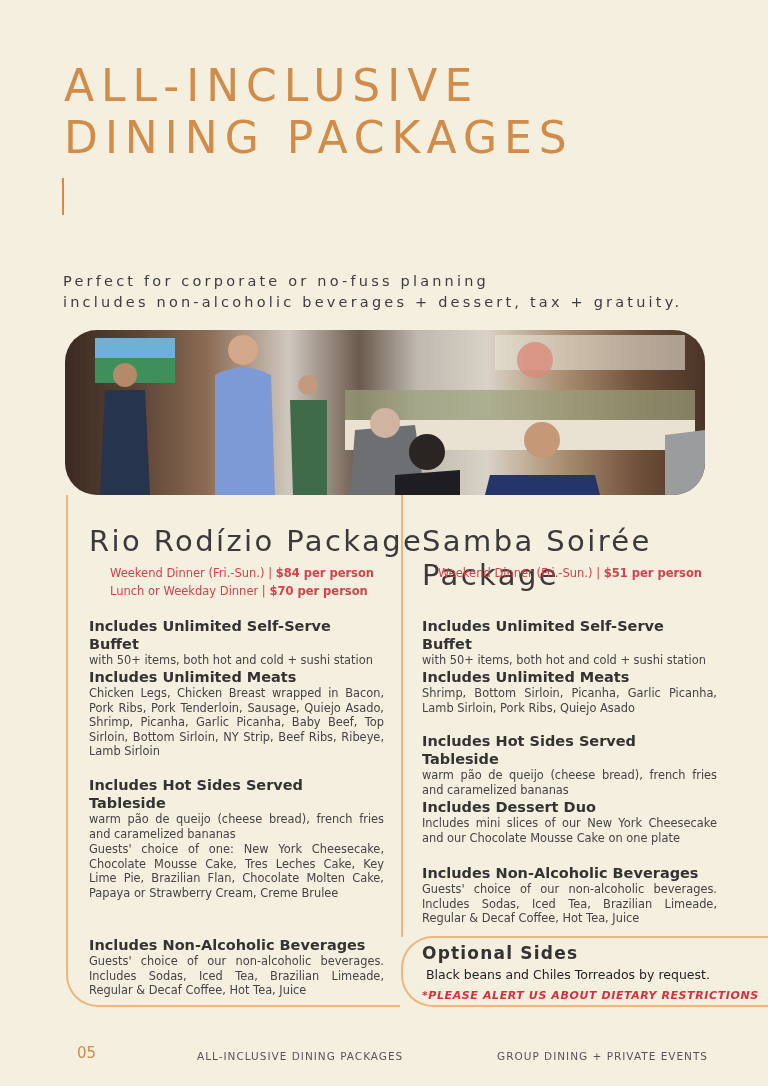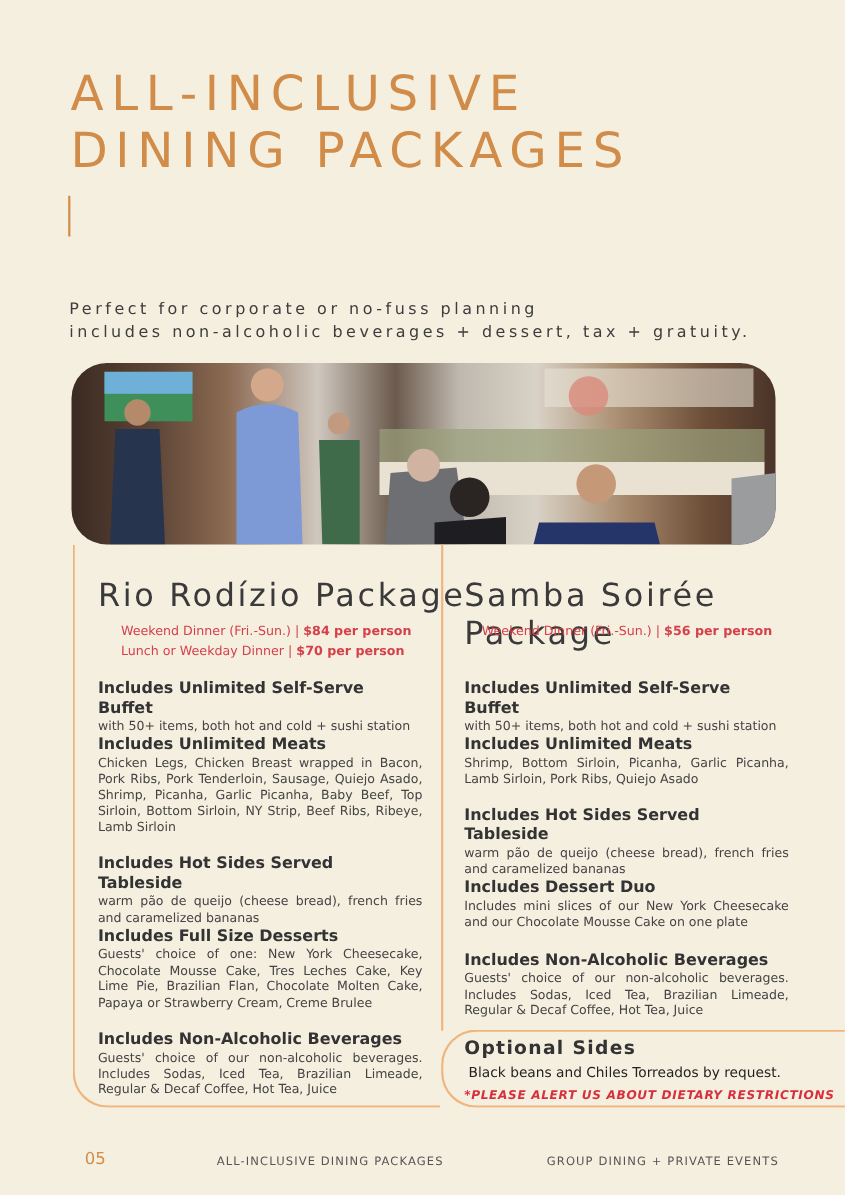--- a/index.html
+++ b/index.html
@@ -111,31 +111,30 @@
 </div>
 <div class="section" style="left:89px; top:668px;">
   <h3>Includes Unlimited Meats</h3>
   <p>Chicken Legs, Chicken Breast wrapped in Bacon, Pork Ribs, Pork Tenderloin, Sausage, Quiejo Asado, Shrimp, Picanha, Garlic Picanha, Baby Beef, Top Sirloin, Bottom Sirloin, NY Strip, Beef Ribs, Ribeye, Lamb Sirloin</p>
 </div>
 <div class="section" style="left:89px; top:776px;">
   <h3>Includes Hot Sides Served Tableside</h3>
   <p>warm pão de queijo (cheese bread), french fries and caramelized bananas</p>
 </div>
 <div class="section" style="left:89px; top:842px;">
-  <h3>Includes Full Size Desserts</h3>
   <p>Guests' choice of one: New York Cheesecake, Chocolate Mousse Cake, Tres Leches Cake, Key Lime Pie, Brazilian Flan, Chocolate Molten Cake, Papaya or Strawberry Cream, Creme Brulee</p>
 </div>
 <div class="section" style="left:89px; top:936px;">
   <h3>Includes Non-Alcoholic Beverages</h3>
   <p>Guests' choice of our non-alcoholic beverages. Includes Sodas, Iced Tea, Brazilian Limeade, Regular &amp; Decaf Coffee, Hot Tea, Juice</p>
 </div>
 
 <h2 class="pkg-title" style="left:422px; top:524px;">Samba Soirée Package</h2>
 <div class="price" style="left:438px; top:564px;">
-  <span class="line"><span>Weekend Dinner (Fri.-Sun.) | </span><b>$56 per person</b></span>
+  <span class="line"><span>Weekend Dinner (Fri.-Sun.) | </span><b>$51 per person</b></span>
 </div>
 <div class="section" style="left:422px; top:617px;">
   <h3>Includes Unlimited Self-Serve Buffet</h3>
   <p>with 50+ items, both hot and cold + sushi station</p>
 </div>
 <div class="section" style="left:422px; top:668px;">
   <h3>Includes Unlimited Meats</h3>
   <p>Shrimp, Bottom Sirloin, Picanha, Garlic Picanha, Lamb Sirloin, Pork Ribs, Quiejo Asado</p>
 </div>
 <div class="section" style="left:422px; top:732px;">

